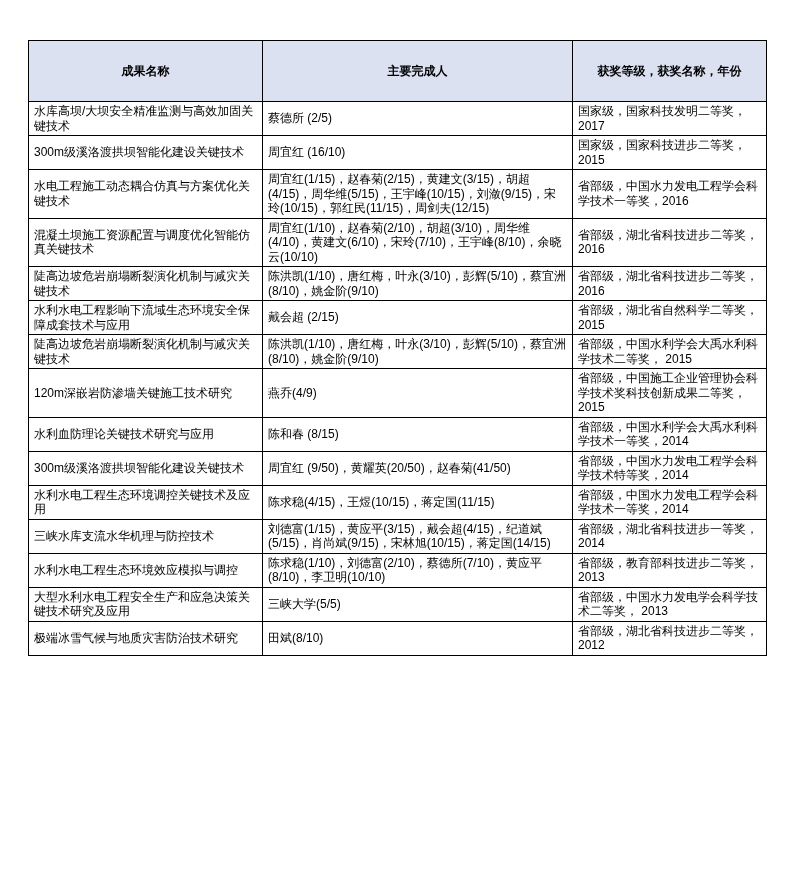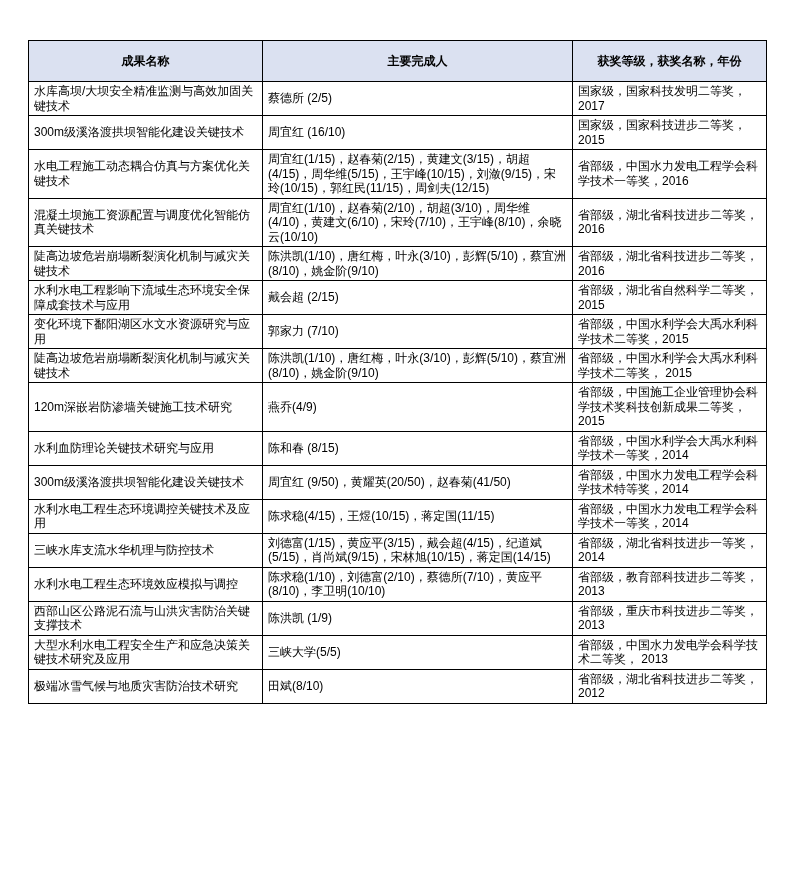--- a/index.html
+++ b/index.html
@@ -22,21 +22,21 @@
     font-size:12px;
     color:var(--text-color);
     word-break:break-word;
     overflow-wrap:anywhere;
   }
   table.awards th {
     background:var(--header-bg);
     font-weight:bold;
     text-align:center;
     height:36px;
-    padding:2px 4px;
+    padding:12px 4px;
     line-height:15px;
     vertical-align:middle;
   }
   table.awards td {
     padding:2px 5px;
     line-height:14.5px;
     height:25px;           
     vertical-align:middle;
     text-align:left;
   }
@@ -95,25 +95,20 @@
   </tr>
 
 
 
   <tr>
     <td>水利水电工程影响下流域生态环境安全保障成套技术与应用</td>
     <td>戴会超 (2/15)</td>
     <td>省部级，湖北省自然科学二等奖，2015</td>
   </tr>
 
-  <tr>
-    <td>变化环境下鄱阳湖区水文水资源研究与应用</td>
-    <td>郭家力 (7/10)</td>
-    <td>省部级，中国水利学会大禹水利科学技术二等奖，2015</td>
-  </tr>
 
   <tr>
     <td>陡高边坡危岩崩塌断裂演化机制与减灾关键技术</td>
     <td>陈洪凯(1/10)，唐红梅，叶永(3/10)，彭辉(5/10)，蔡宜洲(8/10)，姚金阶(9/10)</td>
     <td>省部级，中国水利学会大禹水利科学技术二等奖， 2015</td>
   </tr>
 
   <tr>
     <td>120m深嵌岩防渗墙关键施工技术研究</td>
     <td>燕乔(4/9)</td>
@@ -143,25 +138,20 @@
     <td>刘德富(1/15)，黄应平(3/15)，戴会超(4/15)，纪道斌(5/15)，肖尚斌(9/15)，宋林旭(10/15)，蒋定国(14/15)</td>
     <td>省部级，湖北省科技进步一等奖，2014</td>
   </tr>
 
   <tr>
     <td>水利水电工程生态环境效应模拟与调控</td>
     <td>陈求稳(1/10)，刘德富(2/10)，蔡德所(7/10)，黄应平(8/10)，李卫明(10/10)</td>
     <td>省部级，教育部科技进步二等奖，2013</td>
   </tr>
 
-  <tr>
-    <td>西部山区公路泥石流与山洪灾害防治关键支撑技术</td>
-    <td>陈洪凯 (1/9)</td>
-    <td>省部级，重庆市科技进步二等奖，2013</td>
-  </tr>
 
 
   <tr>
     <td>大型水利水电工程安全生产和应急决策关键技术研究及应用</td>
     <td>三峡大学(5/5)</td>
     <td>省部级，中国水力发电学会科学技术二等奖， 2013</td>
   </tr>
 
   <tr>
     <td>极端冰雪气候与地质灾害防治技术研究</td>

